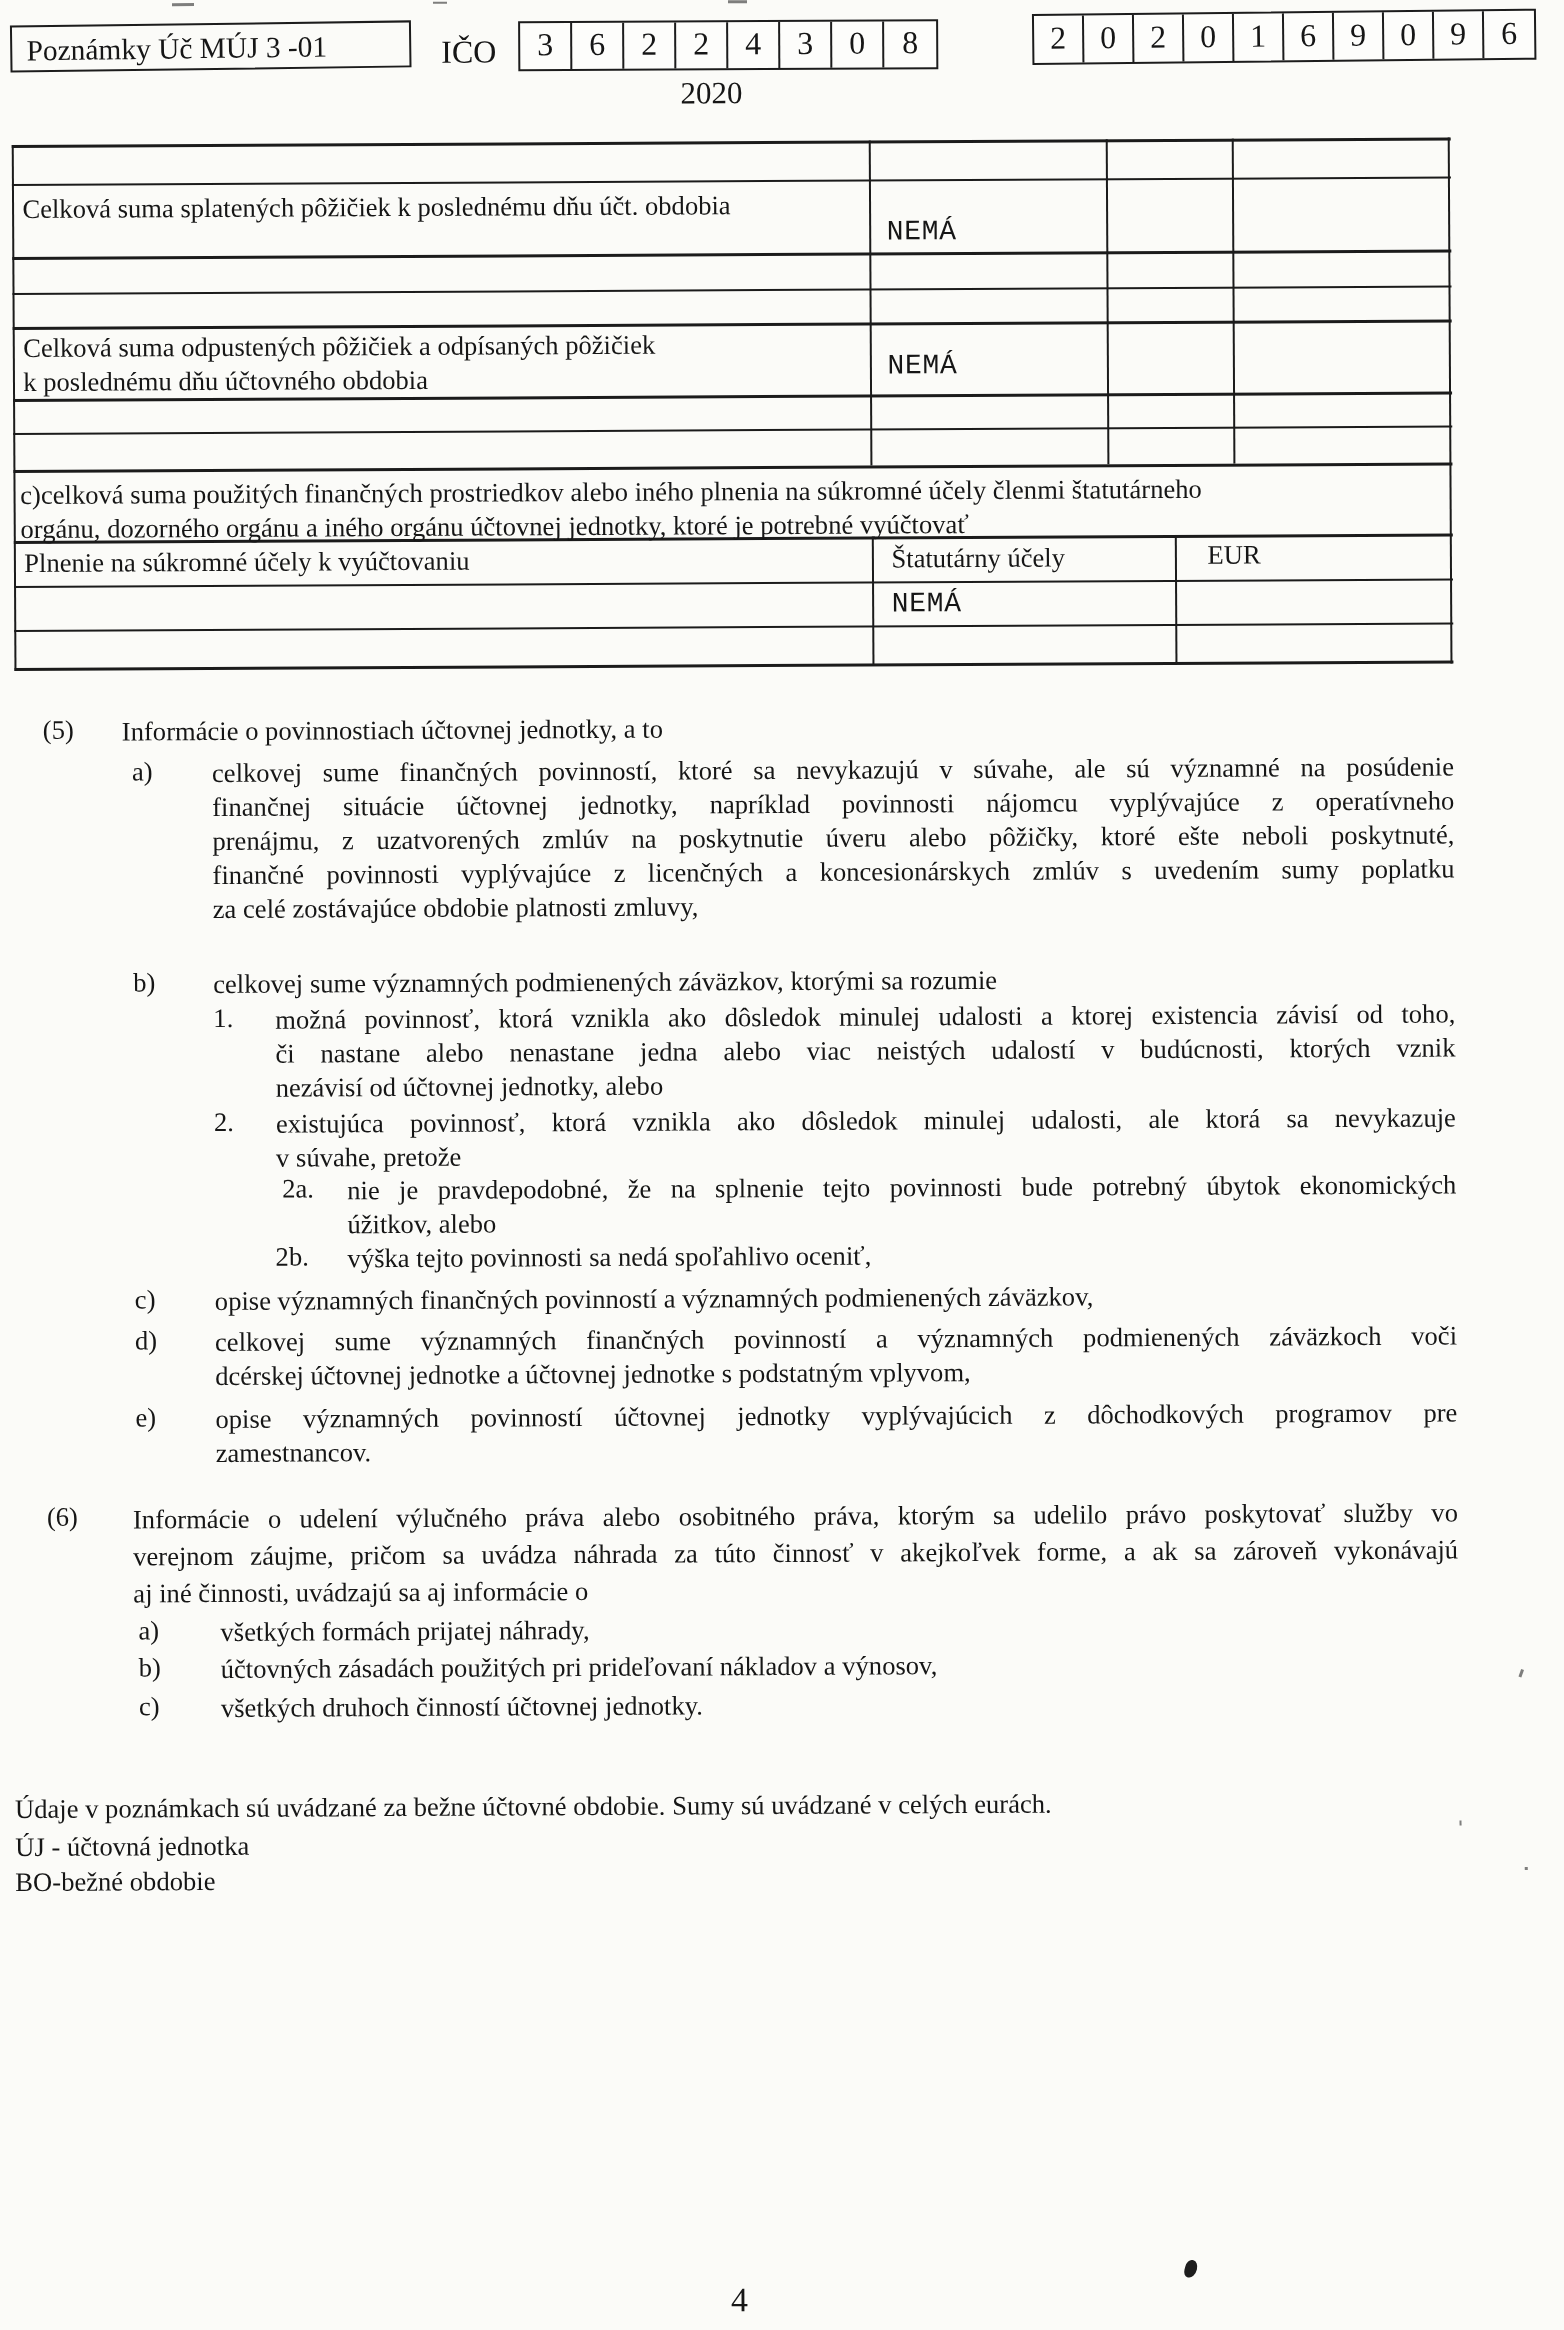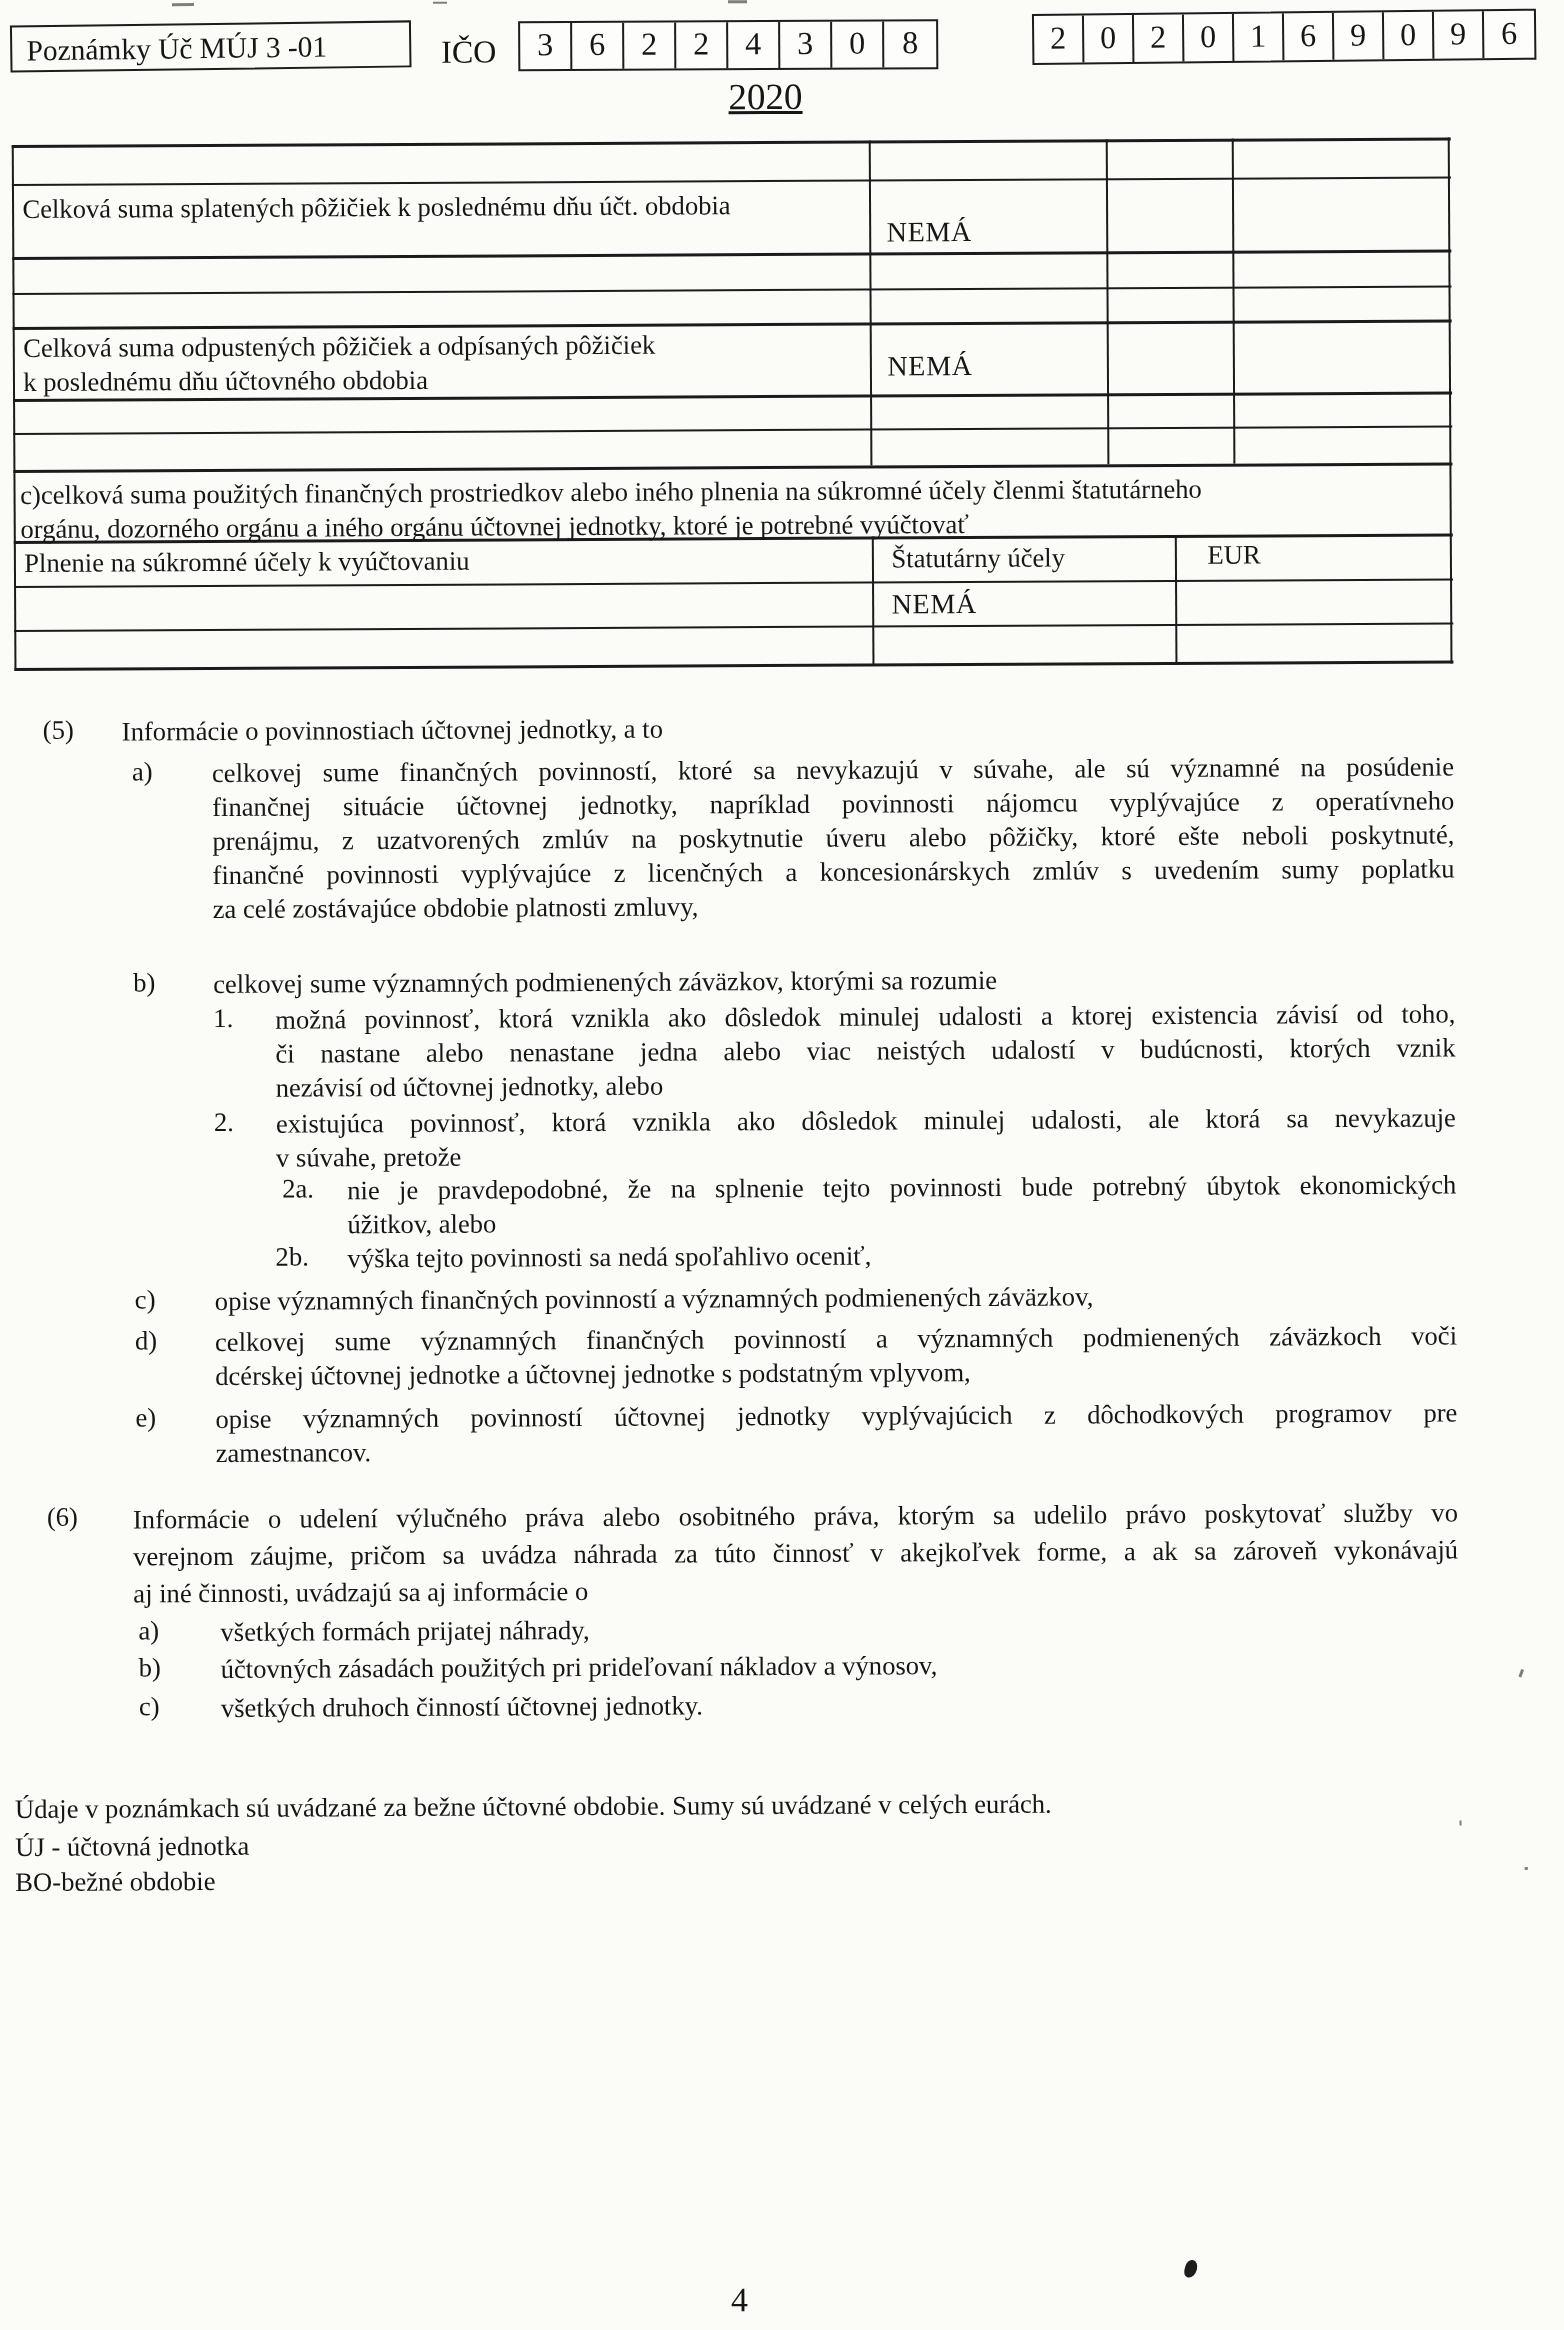--- a/index.html
+++ b/index.html
@@ -24,30 +24,30 @@
   .ico-label{position:absolute;left:447px;top:32px;font-size:32px;}
   .digit-row{position:absolute;display:flex;border:2.2px solid #1c1c1c;background:#fdfdfb;}
   .ico-row{left:524px;top:20px;height:46px;}
   .code-row{left:1038px;top:14.4px;height:47px;transform:rotate(-0.3deg);}
   .digit-cell{
     width:50px;text-align:center;font-size:32px;line-height:45px;
     border-right:2.2px solid #1c1c1c;box-sizing:border-box;
   }
   .ico-row .digit-cell{width:52px;line-height:43px;}
   .digit-cell:last-child{border-right:none;}
-  .year{position:absolute;left:686px;top:75px;width:122px;text-align:right;font-size:37px;text-decoration:underline;}
+  .year{position:absolute;left:686px;top:75px;width:122px;text-align:left;font-size:31px;}
   
   .tbl{position:absolute;left:16.5px;top:141px;width:1439px;height:526px;}
   .hl,.vl{position:absolute;background:#1b1b1b;}
   .hl{left:0;width:1439px;height:2.2px;}
   .hl.thick{height:2.9px;}
   .vl{width:2.2px;}
   .vl.thick{width:2.9px;}
   .cellTxt{position:absolute;font-size:26.6px;line-height:34px;white-space:nowrap;}
-  .nema{letter-spacing:0.7px;}
+  .nema{letter-spacing:0.7px;font-family:Liberation Mono, monospace;}
   
   .item{position:absolute;left:0;width:1456px;font-size:26.6px;}
   .lab{position:absolute;top:0;}
   .txt{position:relative;}
   .ln{line-height:34px;}
   .p6 .ln{line-height:37px;}
   .just{text-align:justify;text-align-last:justify;}
   .footer-line{position:absolute;left:11.5px;font-size:26.6px;white-space:nowrap;}
   .pageno{position:absolute;left:725px;top:2281px;font-size:34px;}
   

